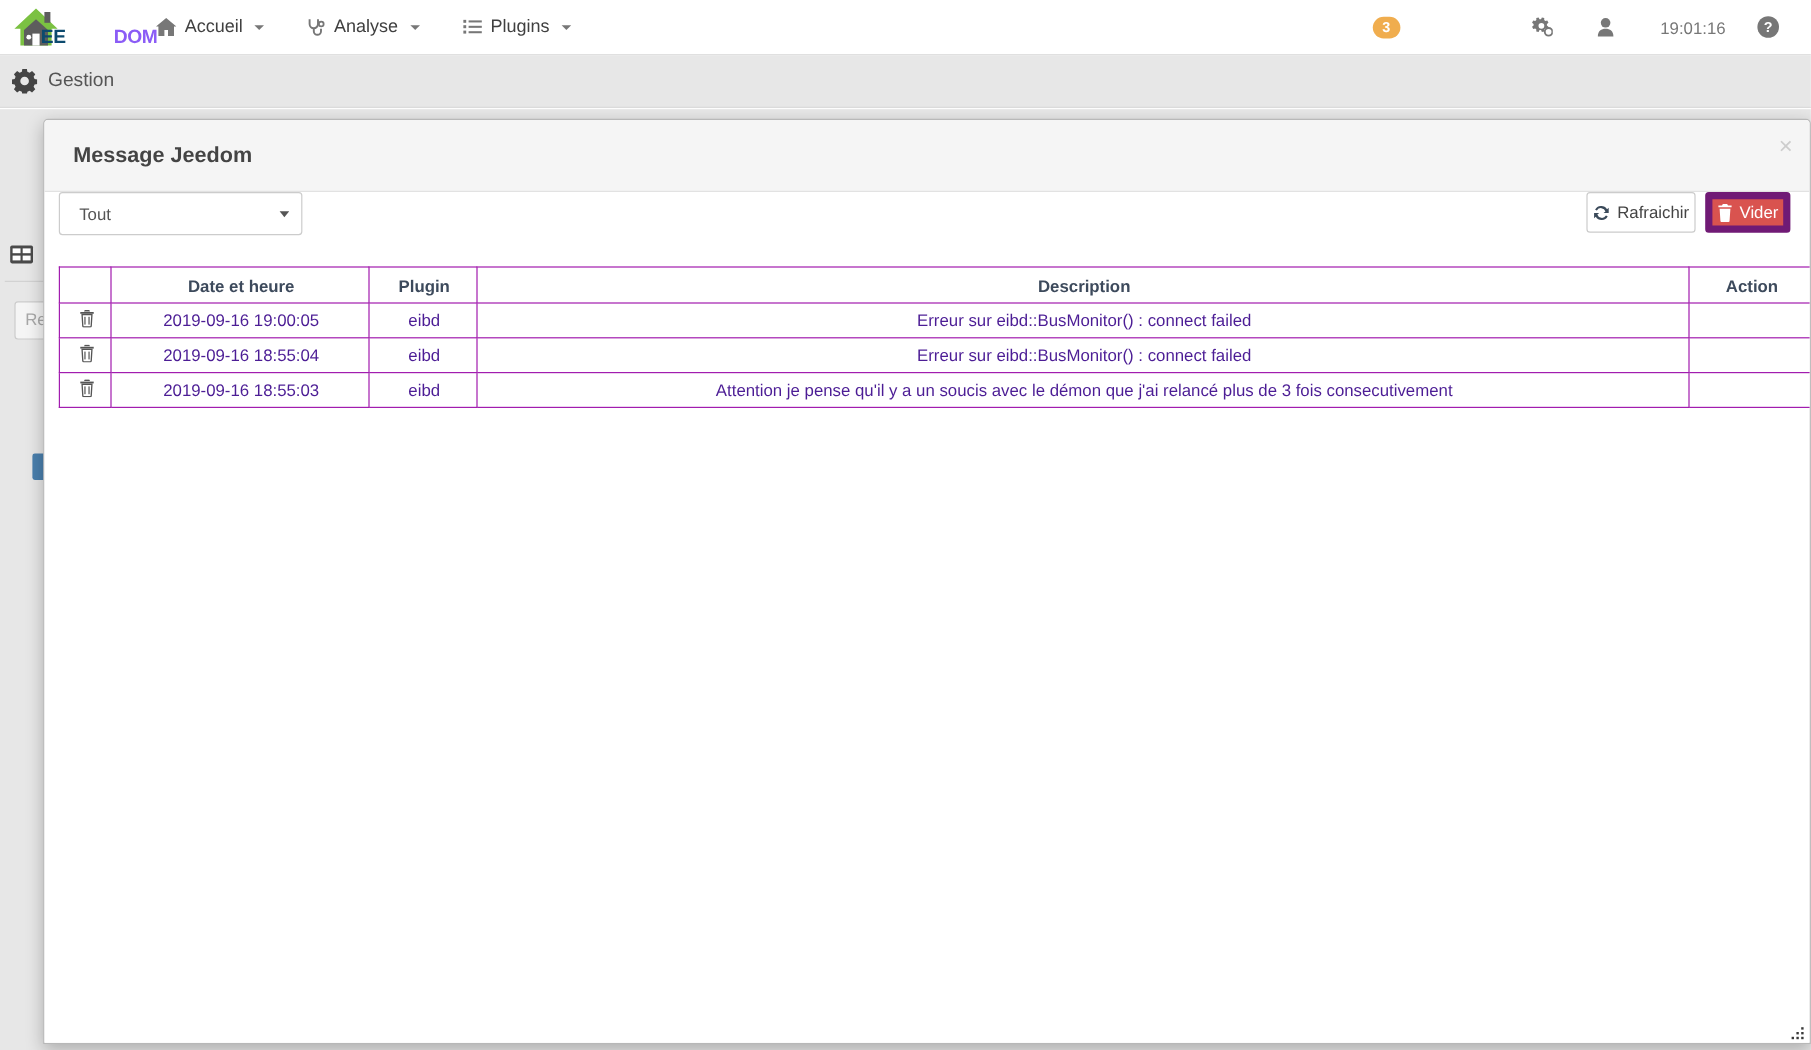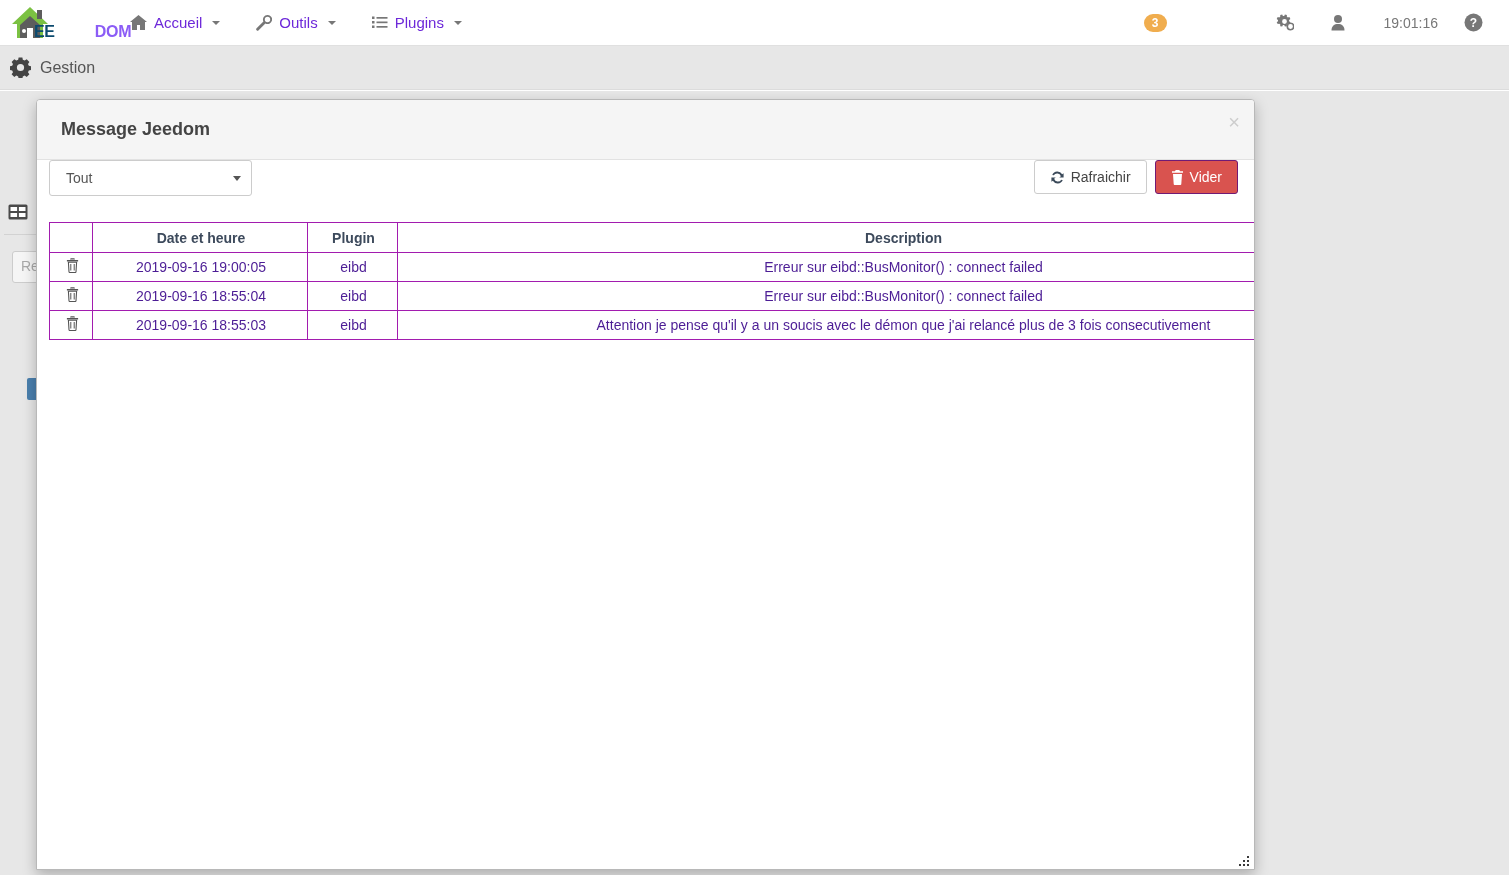--- a/index.html
+++ b/index.html
@@ -40,21 +40,21 @@
   }
   .logo-ee { color: #0c4a6e; }
   .logo-dom { color: #8b5cf6; padding-left: 40px; }
 
   .nav-items { display: flex; align-items: center; margin-left: 24px; }
   .nav-item {
     display: flex; align-items: center;
     gap: 7px;
     padding: 0 18px;
     height: 46px;
-    color: #6d28d9;
+    color: #404040;
     font-size: 15px;
     cursor: pointer;
     text-decoration: none;
     white-space: nowrap;
   }
   .nav-item .caret {
     width: 0; height: 0;
     border-left: 4px solid transparent;
     border-right: 4px solid transparent;
     border-top: 4px solid #777777;
@@ -145,21 +145,21 @@
     left: 27px; top: 287px;
     width: 12px; height: 22px;
     background: #4a7fad;
     border-radius: 2px 0 0 2px;
   }
 
   
   .modal {
     position: absolute;
     left: 36px; top: 99px;
-    width: 1219px; height: 771px;
+    width: 1473px; height: 771px;
     background: #ffffff;
     border: 1px solid #b8b8b8;
     border-radius: 4px 4px 0 0;
     box-shadow: 0 5px 14px rgba(0,0,0,0.25);
     overflow: hidden;
   }
   .modal-header {
     height: 60px;
     background: #f5f5f5;
     border-bottom: 1px solid #e2e2e2;
@@ -224,32 +224,32 @@
     gap: 0;
   }
   .btn {
     height: 34px;
     display: inline-flex;
     align-items: center;
     gap: 6px;
     border-radius: 3px;
     font-size: 14px;
     cursor: pointer;
-    padding: 0 15px;
+    padding: 0 4px;
     white-space: nowrap;
   }
   .btn-default {
     background: #ffffff;
     border: 1px solid #cccccc;
     color: #444444;
     margin-right: 8px;
   }
   .btn-danger {
     background: #d9534f;
-    border: 1px solid #701a75;
+    border: 6px solid #701a75;
     color: #ffffff;
   }
 
   
   .msg-table {
     width: 1461px;
     border-collapse: collapse;
     margin-left: 12px;
     table-layout: fixed;
   }
@@ -316,30 +316,32 @@
     <a class="nav-item" href="#">
       <span class="icon">
         <svg width="17" height="15" viewBox="0 0 17 15">
             <path fill="#777" d="M8.5 0L0 7h2v8h5v-5h3v5h5V7h2z"></path>
           </svg>
       </span>
       <span>Accueil</span>
       <span class="caret"></span>
     </a>
 
-
     <a class="nav-item" href="#">
       <span class="icon">
-        <svg width="16" height="16" viewBox="0 0 16 16">
-          <path fill="#777" d="M11.5 0a4.5 4.5 0 0 0-4.1 6.4L0.6 13.2a1.4 1.4 0 0 0 2 2l6.8-6.8A4.5 4.5 0 1 0 11.5 0z M11.5 1.8a2.7 2.7 0 1 1 0 5.4 2.7 2.7 0 0 1 0-5.4z"></path>
+        <svg width="15" height="16" viewBox="0 0 15 16">
+          <path d="M2 1 v4 a3.5 3.5 0 0 0 7 0 V1" stroke="#777" stroke-width="1.6" fill="none"></path>
+          <path d="M5.5 8.5 v2.5 a3 3 0 0 0 6 0 v-2" stroke="#777" stroke-width="1.6" fill="none"></path>
+          <circle cx="11.7" cy="5" r="2" stroke="#777" stroke-width="1.5" fill="none"></circle>
         </svg>
       </span>
-      <span>Outils</span>
+      <span>Analyse</span>
       <span class="caret"></span>
     </a>
+
 
     <a class="nav-item" href="#">
       <span class="icon">
         <svg width="16" height="13" viewBox="0 0 16 13">
           <rect x="0" y="0.5" width="2.5" height="2.5" fill="#777"></rect>
           <rect x="0" y="5" width="2.5" height="2.5" fill="#777"></rect>
           <rect x="0" y="9.5" width="2.5" height="2.5" fill="#777"></rect>
           <rect x="4.5" y="1" width="11" height="1.7" fill="#777"></rect>
           <rect x="4.5" y="5.5" width="11" height="1.7" fill="#777"></rect>
           <rect x="4.5" y="10" width="11" height="1.7" fill="#777"></rect>

